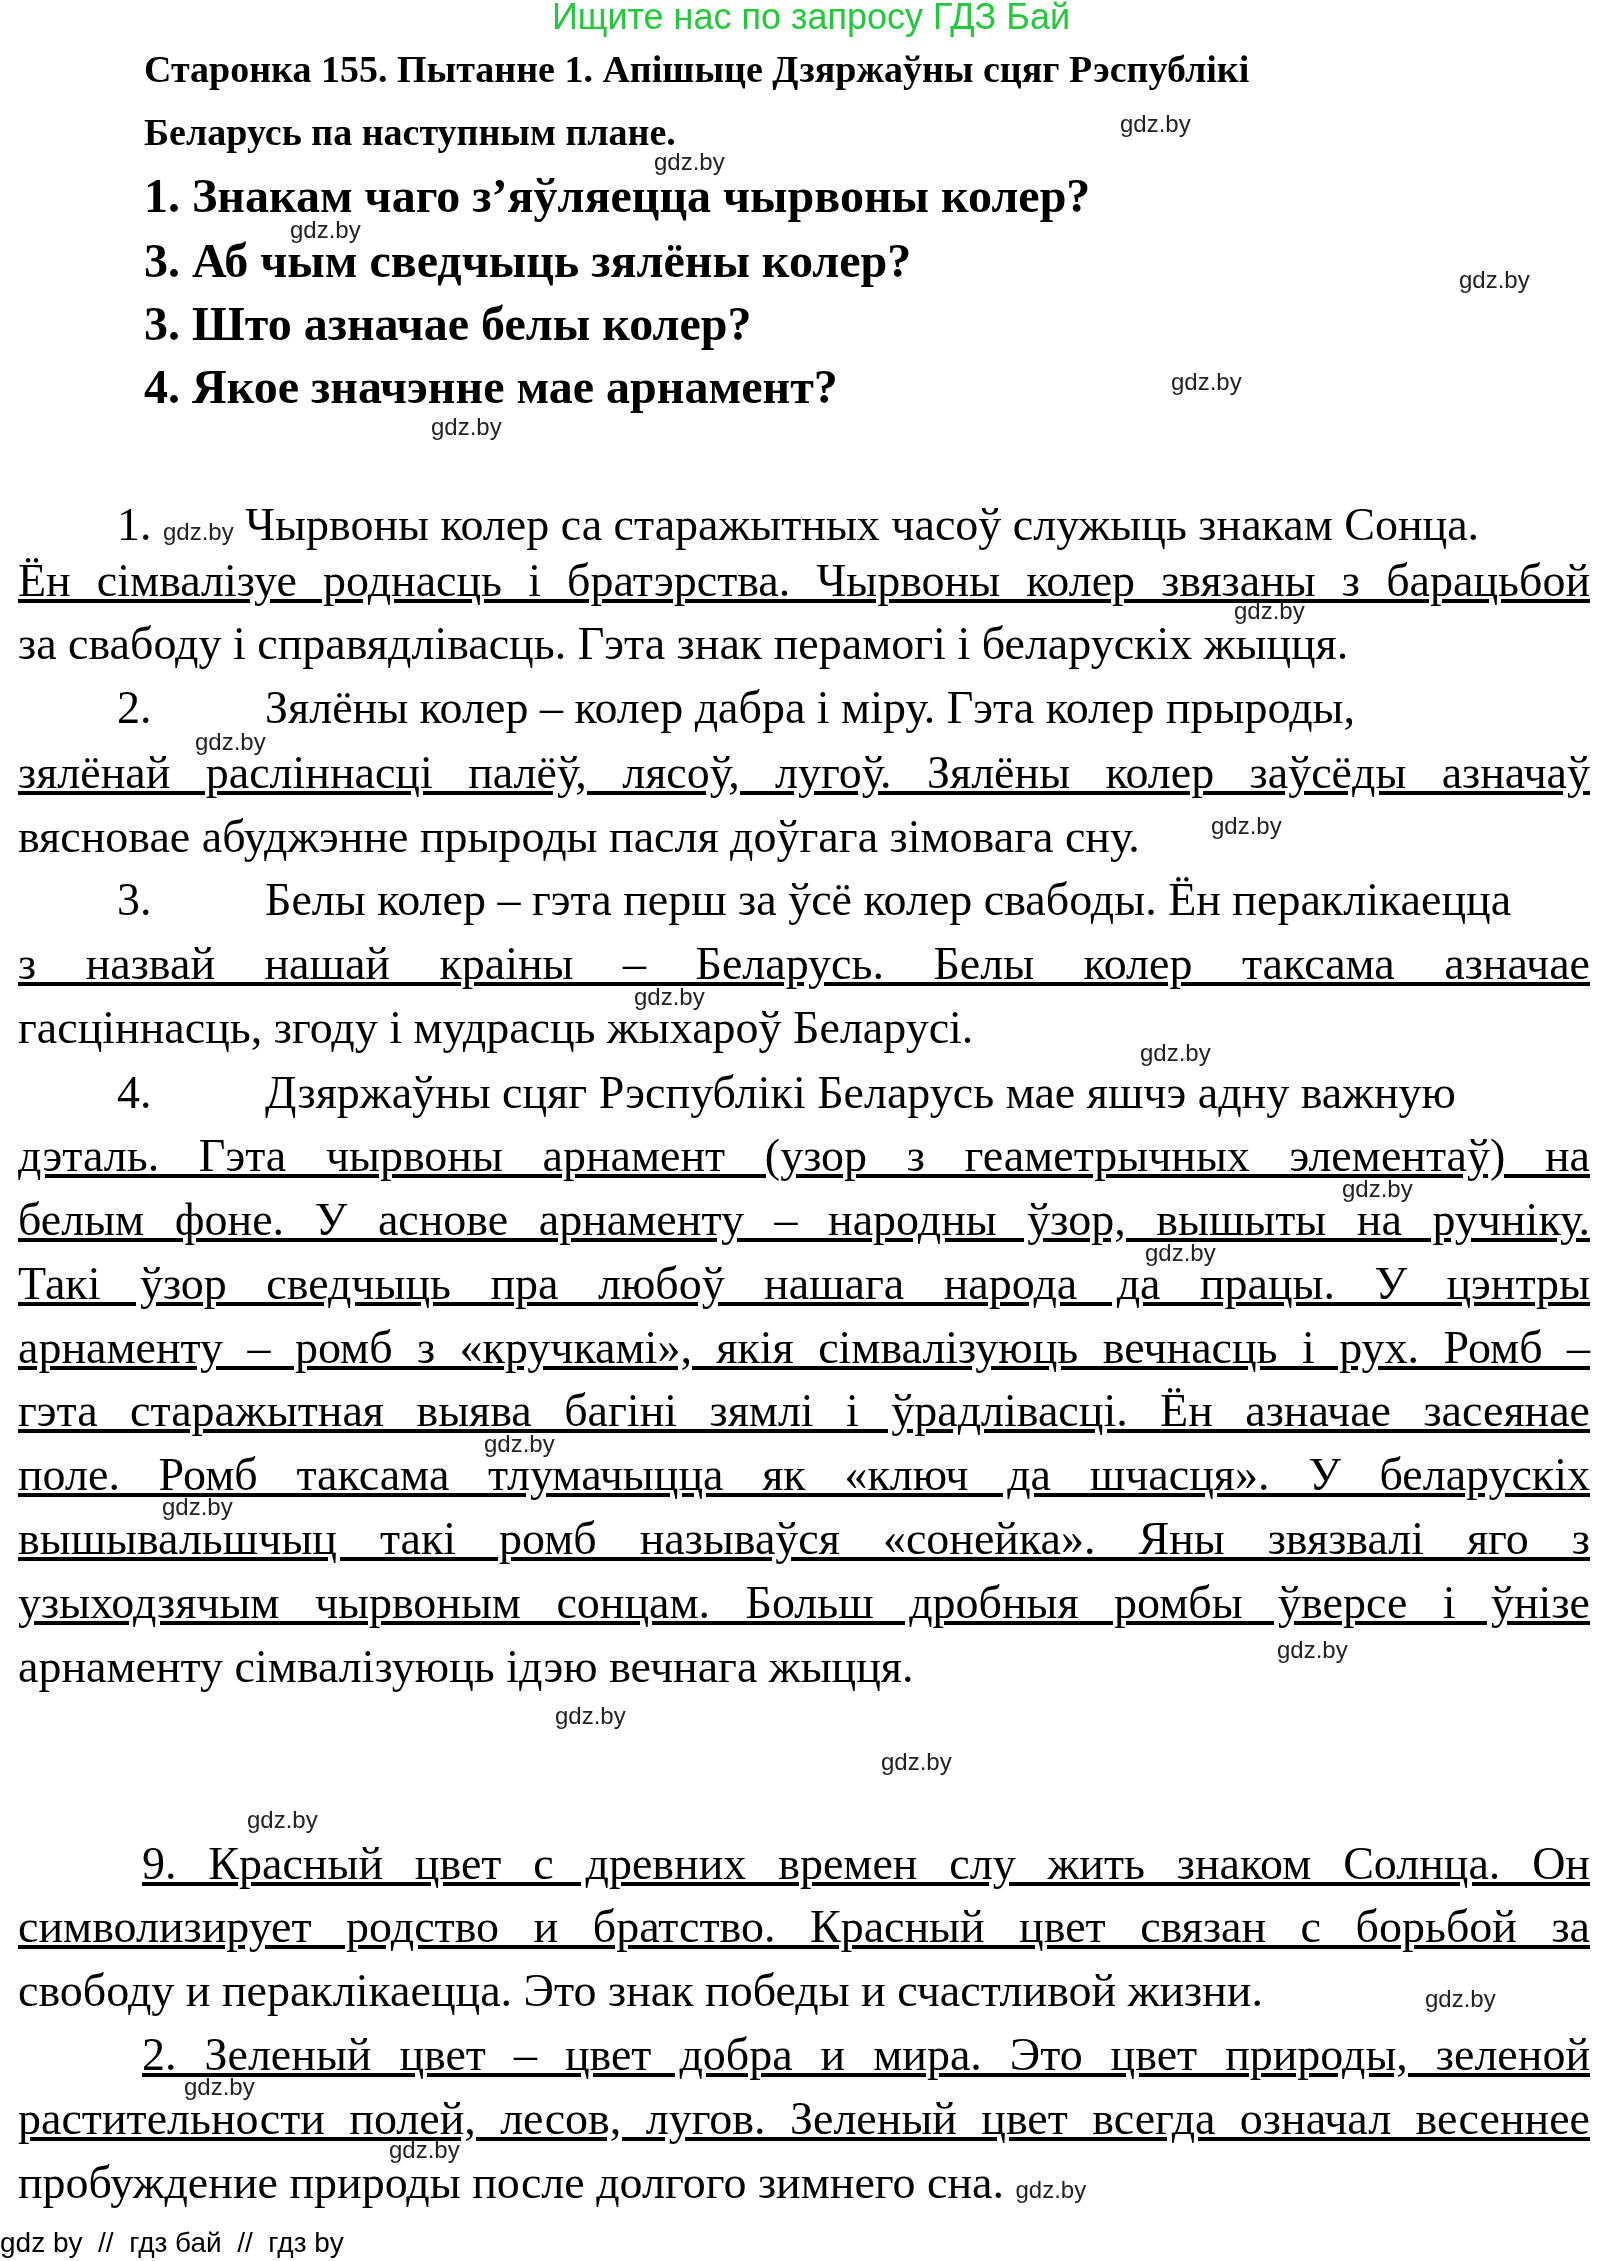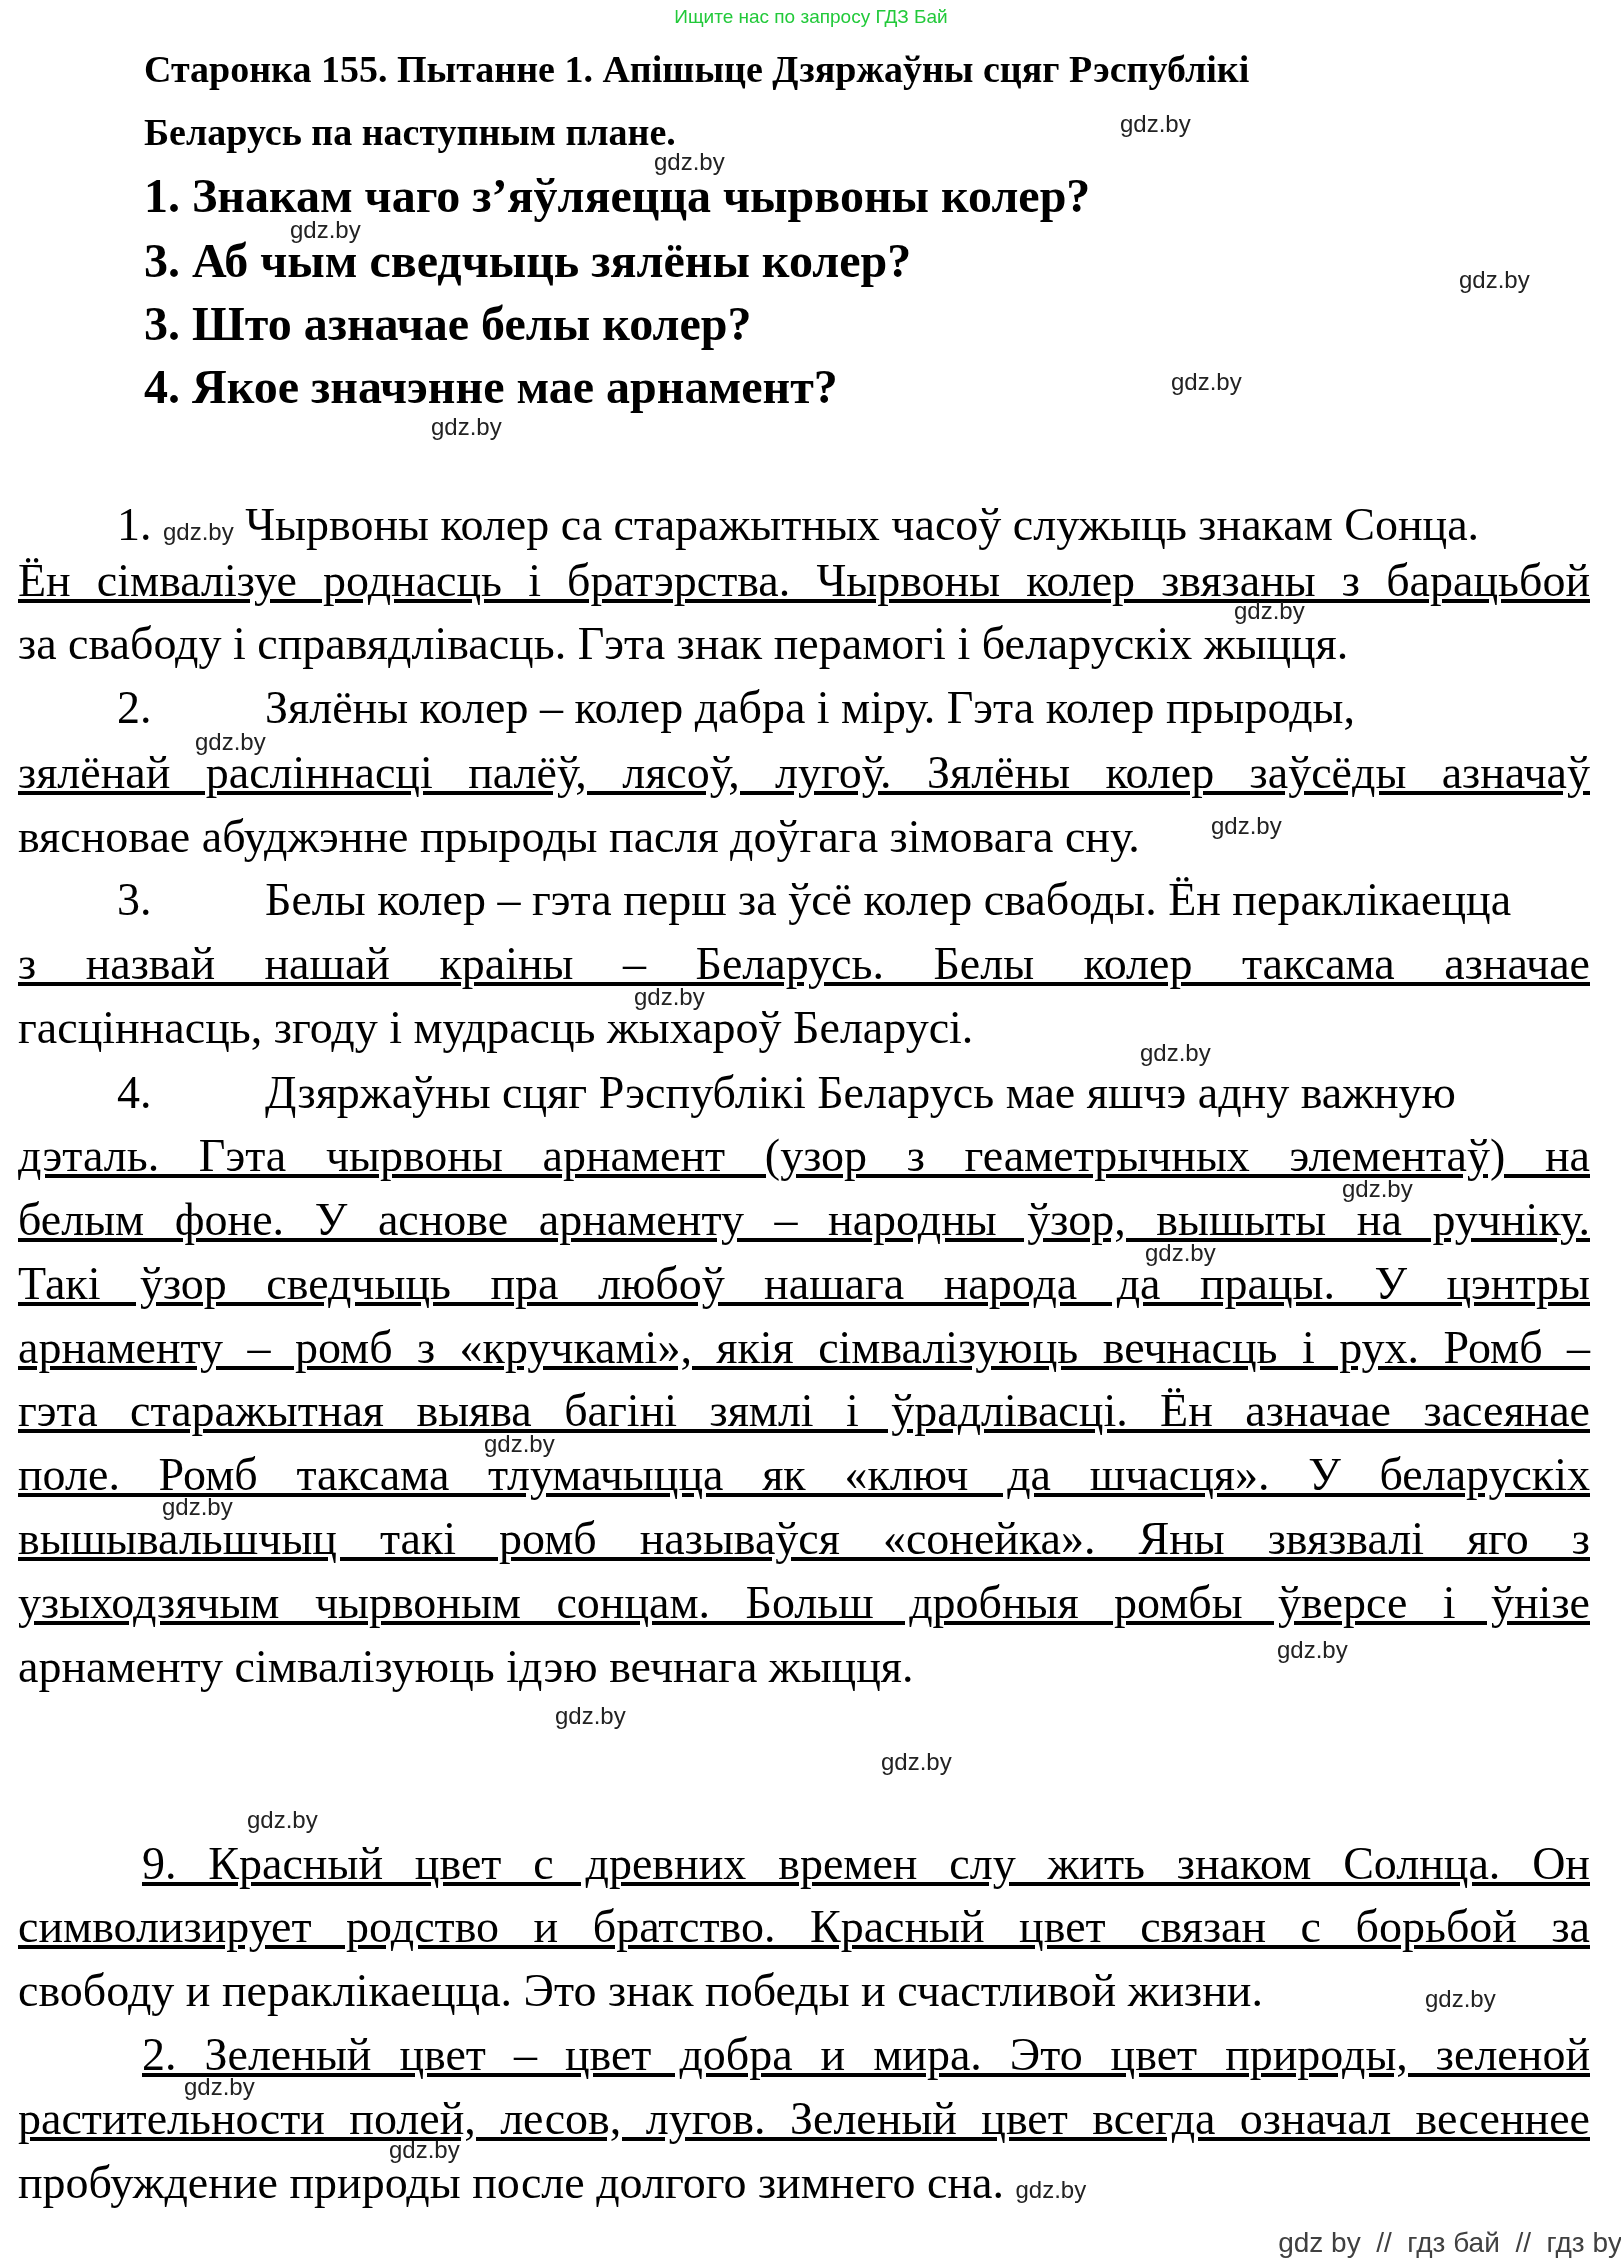--- a/index.html
+++ b/index.html
@@ -1,18 +1,18 @@
 <!DOCTYPE html>
 <html style="font-size:13.3px"><head>
 <meta charset="utf-8">
 <style>
   html, body { margin: 0; padding: 0; background: #ffffff; }
   body { width: 1622px; height: 2261px; position: relative; overflow: hidden; font-family: "Liberation Serif", serif; color: #000; }
-  .top-link { position: absolute; top: 0; left: 0; width: 1622px; text-align: center; font-family: "Liberation Sans", sans-serif; font-size: 19px; line-height: 33px; color: #22c93a; }
-  .bottom-link { position: absolute; top: 2226px; left: 0; width: 1622px; text-align: right; font-family: "Liberation Sans", sans-serif; font-size: 28px; line-height: 33px; color: #404040; white-space: pre; }
+  .top-link { position: absolute; top: 0; left: 0; width: 1622px; text-align: center; font-family: "Liberation Sans", sans-serif; font-size: 36px; line-height: 33px; color: #22c93a; }
+  .bottom-link { position: absolute; top: 2226px; left: 0; width: 1622px; text-align: left; font-family: "Liberation Sans", sans-serif; font-size: 28px; line-height: 33px; color: #000000; white-space: pre; }
   .title { position: absolute; left: 144px; font-weight: bold; font-size: 38px; line-height: 58px; white-space: nowrap; }
   .q { position: absolute; left: 144px; font-weight: bold; font-size: 48px; line-height: 58px; white-space: nowrap; }
   .line { position: absolute; left: 18px; width: 1572px; font-size: 46px; line-height: 58px; white-space: nowrap; }
   .just { text-align: justify; text-align-last: justify; text-decoration: underline; }
   .wm { position: absolute; font-family: "Liberation Sans", sans-serif; font-size: 24px; line-height: 26.5px; color: #222; white-space: nowrap; }
   .inline-wm { font-family: "Liberation Sans", sans-serif; font-size: 24px; color: #222; }
 </style>
 </head>
 <body>
 

